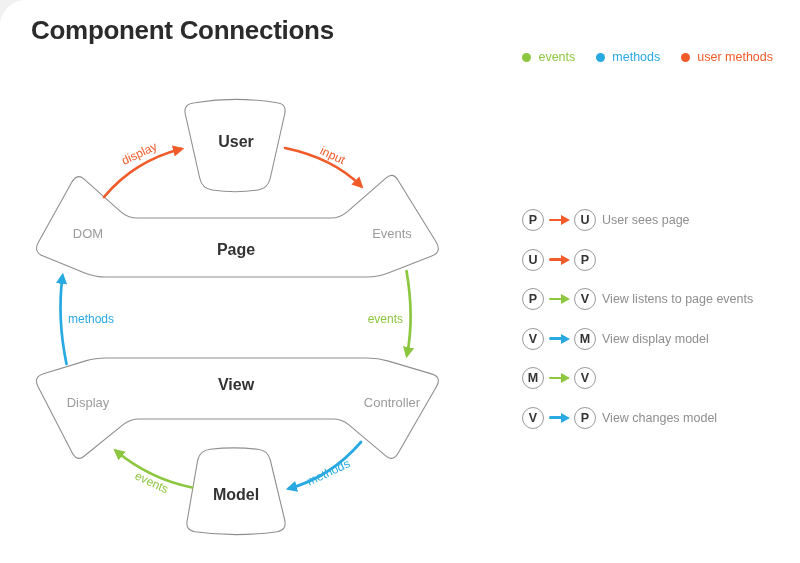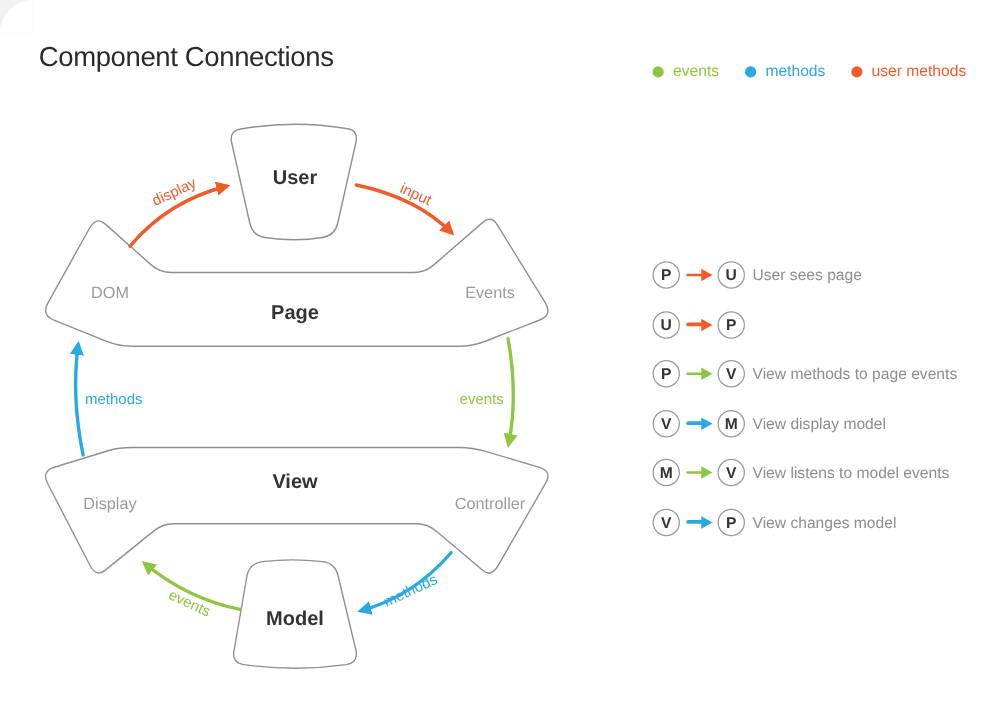--- a/index.html
+++ b/index.html
@@ -10,21 +10,21 @@
     overflow: hidden;
     font-family: "Liberation Sans", "DejaVu Sans", sans-serif;
   }
 
   
   .corner-notch { position:absolute; top:0; left:0; width:26px; height:26px; background:#f1f1f1; }
   .corner-notch::after { content:""; position:absolute; inset:0; background:#fff; border-top-left-radius:26px; }
 
   
   .header { position:absolute; left:31px; top:15px; }
-  .page-title { font-size:22px; color:#2b2b2b; font-weight:400; letter-spacing:-0.3px;margin-top:18px; }
+  .page-title { font-size:26px; color:#2b2b2b; font-weight:700; letter-spacing:-0.3px; }
   .page-subtitle { margin-top:7px; font-size:13px; color:#a3a3a3; }
 
   
   [data-type="events"]      { --c: var(--color-events, #8dc63f); }
   [data-type="methods"]     { --c: var(--color-methods, #29a9e1); }
   [data-type="user-action"] { --c: var(--color-user-action, #f15b2a); }
 
   
   .legend { position:absolute; top:50px; right:27px; display:flex; align-items:center; gap:21px; }
   .legend-item { display:flex; align-items:center; gap:7px; }
@@ -136,33 +136,32 @@
   </div>
   <div class="conn-row">
     <span class="conn-circle">U</span>
     <span class="conn-arrow" data-type="user-action"></span>
     <span class="conn-circle">P</span>
   </div>
   <div class="conn-row">
     <span class="conn-circle">P</span>
     <span class="conn-arrow" data-type="events"></span>
     <span class="conn-circle">V</span>
-    <span class="conn-label">View methods to page events</span>
+    <span class="conn-label">View listens to page events</span>
   </div>
   <div class="conn-row">
     <span class="conn-circle">V</span>
     <span class="conn-arrow" data-type="methods"></span>
     <span class="conn-circle">M</span>
     <span class="conn-label">View display model</span>
   </div>
   <div class="conn-row">
     <span class="conn-circle">M</span>
     <span class="conn-arrow" data-type="events"></span>
     <span class="conn-circle">V</span>
-    <span class="conn-label">View listens to model events</span>
   </div>
   <div class="conn-row">
     <span class="conn-circle">V</span>
     <span class="conn-arrow" data-type="methods"></span>
     <span class="conn-circle">P</span>
     <span class="conn-label">View changes model</span>
   </div>
 </div>
 
 </body></html>

